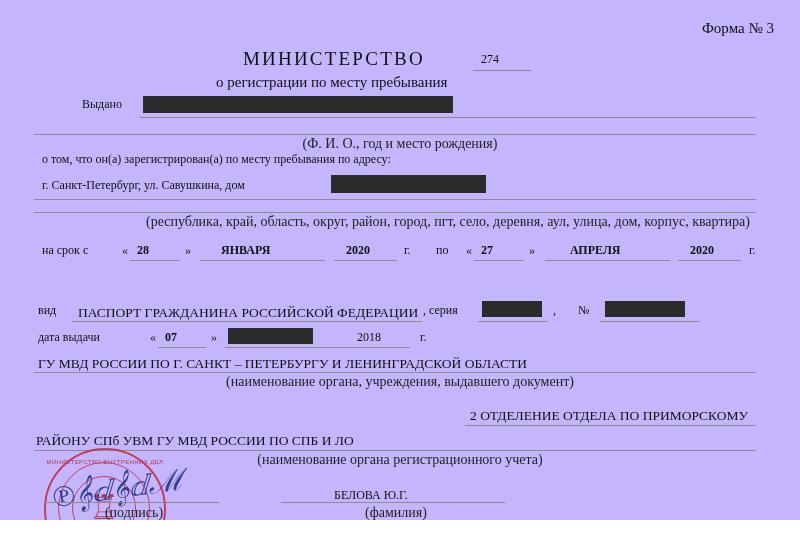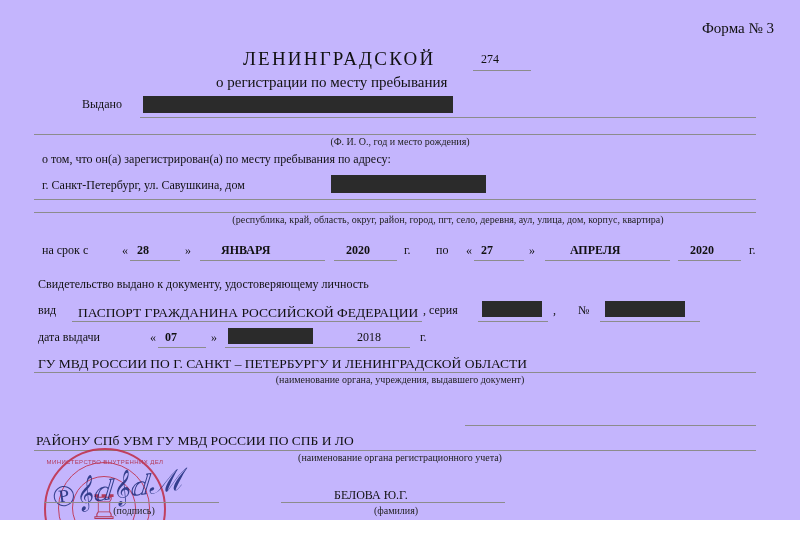--- a/index.html
+++ b/index.html
@@ -28,21 +28,21 @@
     background: #2b2b2b;
     vertical-align: middle;
     height: 15px;
   }
   .line {
     position: absolute;
     background: #8c8c8c;
     height: 1px;
   }
   .caption {
-    font-size: 10px;
+    font-size: 14px;
     color: #222;
     text-align: center;
     font-family: "Liberation Serif", serif;
   }
   .txt {
     font-size: 12px;
     white-space: nowrap;
   }
   .txt-sm { font-size: 13.5px; white-space: nowrap; }
   .bold { font-weight: bold; }
@@ -121,21 +121,21 @@
     opacity: 0.85;
   }
 </style>
 </head>
 <body>
 
 <div class="page">
 
   <div class="abs form-no" style="right:26px; top:20px;">Форма № 3</div>
 
-  <div class="abs title-main" style="left:243px; top:48px;">ЛЕНИНГРАДСКОЙ</div>
+  <div class="abs title-main" style="left:243px; top:48px;">МИНИСТЕРСТВО</div>
   <div class="abs txt" style="left:481px; top:52px;">274</div>
   <div class="line" style="left:473px; top:70px; width:58px;"></div>
 
   <div class="abs title-sub" style="left:216px; top:74px;">о регистрации по месту пребывания</div>
 
   <div class="abs txt" style="left:82px; top:97px;">Выдано</div>
   <div class="redact abs" style="left:143px; top:96px; width:310px; height:17px;"></div>
   <div class="line" style="left:140px; top:117px; width:616px;"></div>
 
   <div class="line" style="left:34px; top:134px; width:722px;"></div>
@@ -163,21 +163,20 @@
   <div class="abs txt" style="left:466px; top:243px;">«</div>
   <div class="abs txt bold" style="left:481px; top:243px;">27</div>
   <div class="line" style="left:474px; top:260px; width:50px;"></div>
   <div class="abs txt" style="left:529px; top:243px;">»</div>
   <div class="abs txt bold" style="left:570px; top:243px;">АПРЕЛЯ</div>
   <div class="line" style="left:545px; top:260px; width:125px;"></div>
   <div class="abs txt bold" style="left:690px; top:243px;">2020</div>
   <div class="line" style="left:678px; top:260px; width:63px;"></div>
   <div class="abs txt" style="left:749px; top:243px;">г.</div>
 
-  <div class="abs txt" style="left:38px; top:277px;">Свидетельство выдано к документу, удостоверяющему личность</div>
 
   <div class="abs txt" style="left:38px; top:303px;">вид</div>
   <div class="abs txt-sm" style="left:78px; top:305px;">ПАСПОРТ ГРАЖДАНИНА РОССИЙСКОЙ ФЕДЕРАЦИИ</div>
   <div class="line" style="left:72px; top:321px; width:350px;"></div>
   <div class="abs txt" style="left:423px; top:303px;">, серия</div>
   <div class="redact abs" style="left:482px; top:301px; width:60px; height:16px;"></div>
   <div class="line" style="left:478px; top:321px; width:70px;"></div>
   <div class="abs txt" style="left:553px; top:303px;">,</div>
   <div class="abs txt" style="left:578px; top:303px;">№</div>
   <div class="redact abs" style="left:605px; top:301px; width:80px; height:16px;"></div>
@@ -191,20 +190,21 @@
   <div class="redact abs" style="left:228px; top:328px; width:85px; height:16px;"></div>
   <div class="line" style="left:225px; top:347px; width:125px;"></div>
   <div class="abs txt" style="left:357px; top:330px;">2018</div>
   <div class="line" style="left:350px; top:347px; width:60px;"></div>
   <div class="abs txt" style="left:420px; top:330px;">г.</div>
 
   <div class="abs txt-sm" style="left:38px; top:356px;">ГУ  МВД  РОССИИ  ПО  Г. САНКТ – ПЕТЕРБУРГУ  И  ЛЕНИНГРАДСКОЙ ОБЛАСТИ</div>
   <div class="line" style="left:34px; top:372px; width:722px;"></div>
   <div class="abs caption" style="left:0; top:374px; width:800px;">(наименование органа, учреждения, выдавшего документ)</div>
 
+  <div class="abs txt-sm" style="left:470px; top:408px;">2 ОТДЕЛЕНИЕ ОТДЕЛА  ПО ПРИМОРСКОМУ</div>
   <div class="line" style="left:465px; top:425px; width:291px;"></div>
   <div class="abs txt-sm" style="left:36px; top:433px;">РАЙОНУ  СПб УВМ  ГУ  МВД  РОССИИ  ПО СПБ  И  ЛО</div>
   <div class="line" style="left:34px; top:450px; width:722px;"></div>
   <div class="abs caption" style="left:0; top:452px; width:800px;">(наименование органа регистрационного учета)</div>
 
   <div class="stamp">
     <div class="stamp-inner"></div>
     <div class="stamp-inner2"></div>
     <div class="stamp-text-top">МИНИСТЕРСТВО ВНУТРЕННИХ ДЕЛ</div>
     <div class="stamp-eagle">♖</div>

